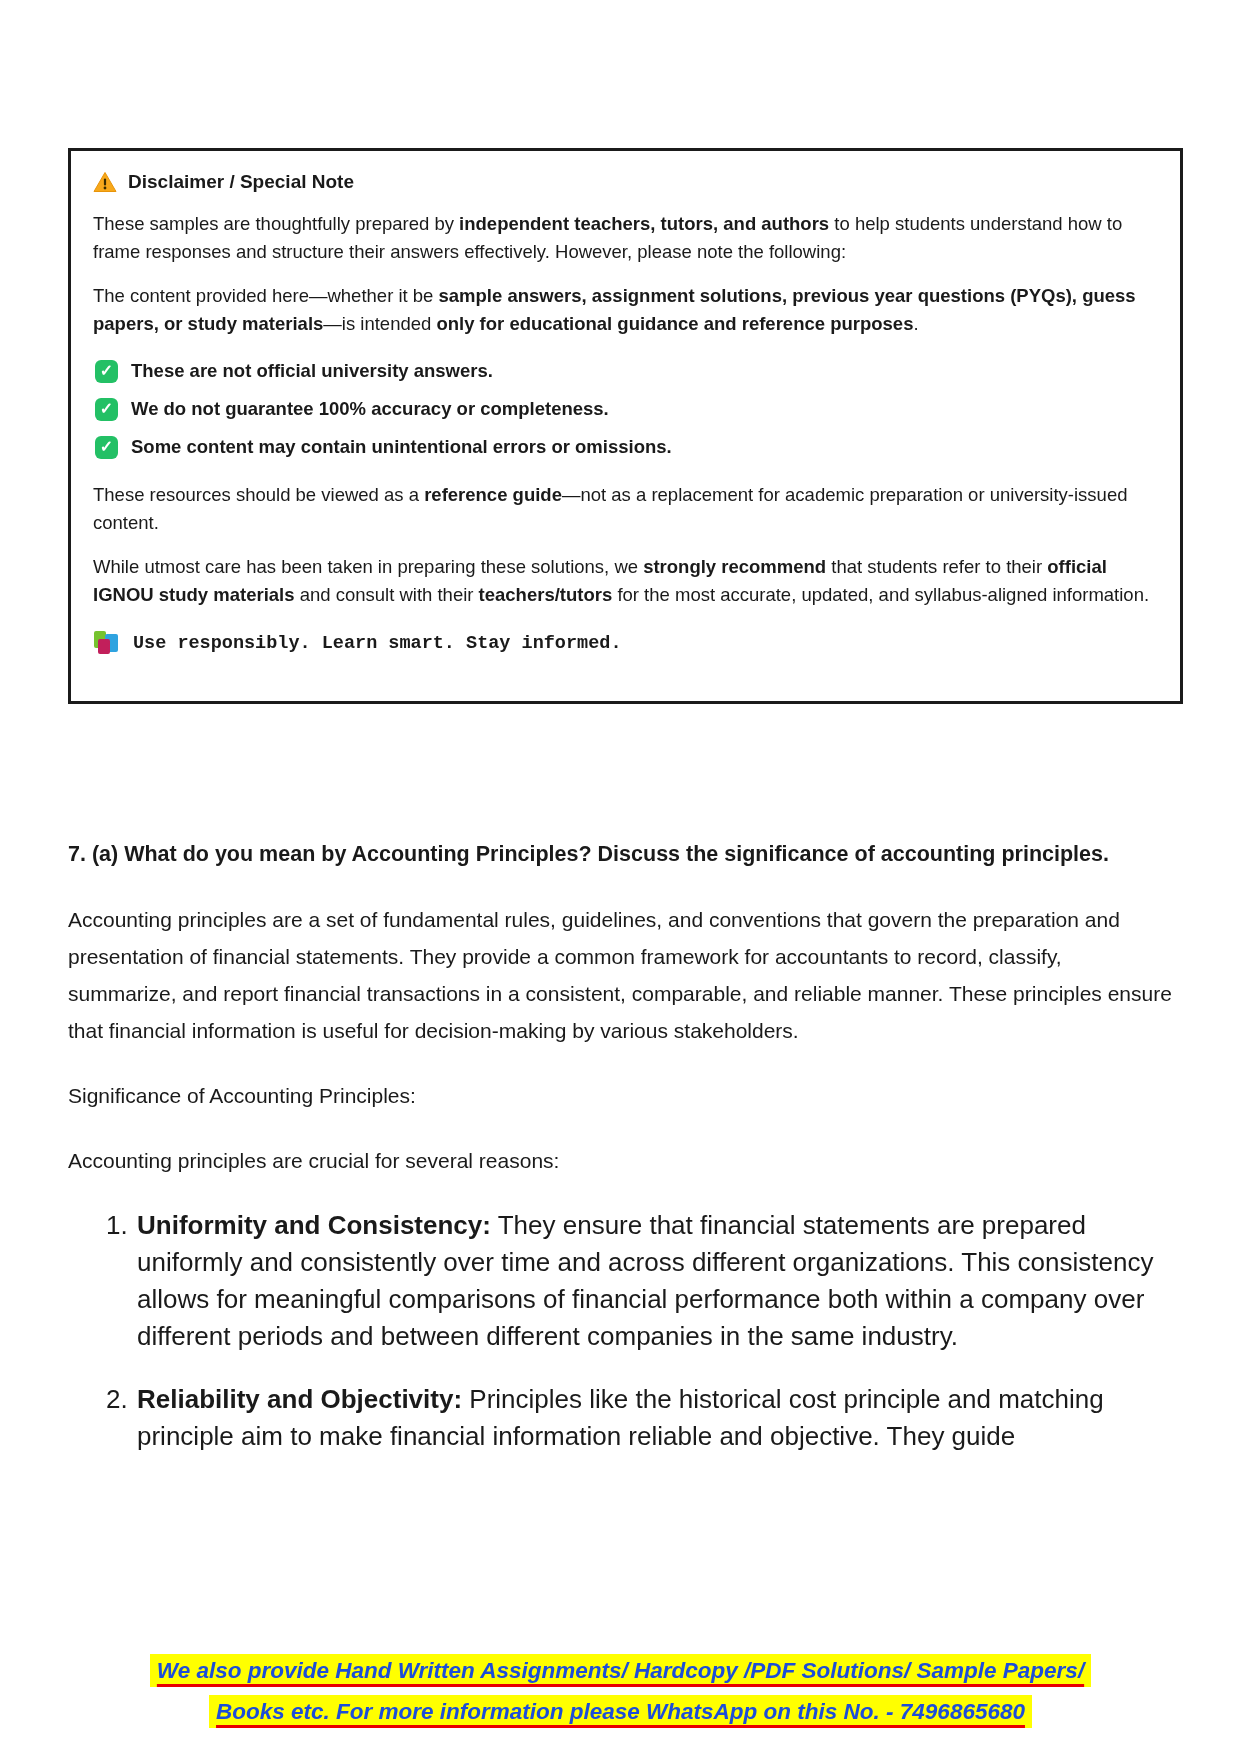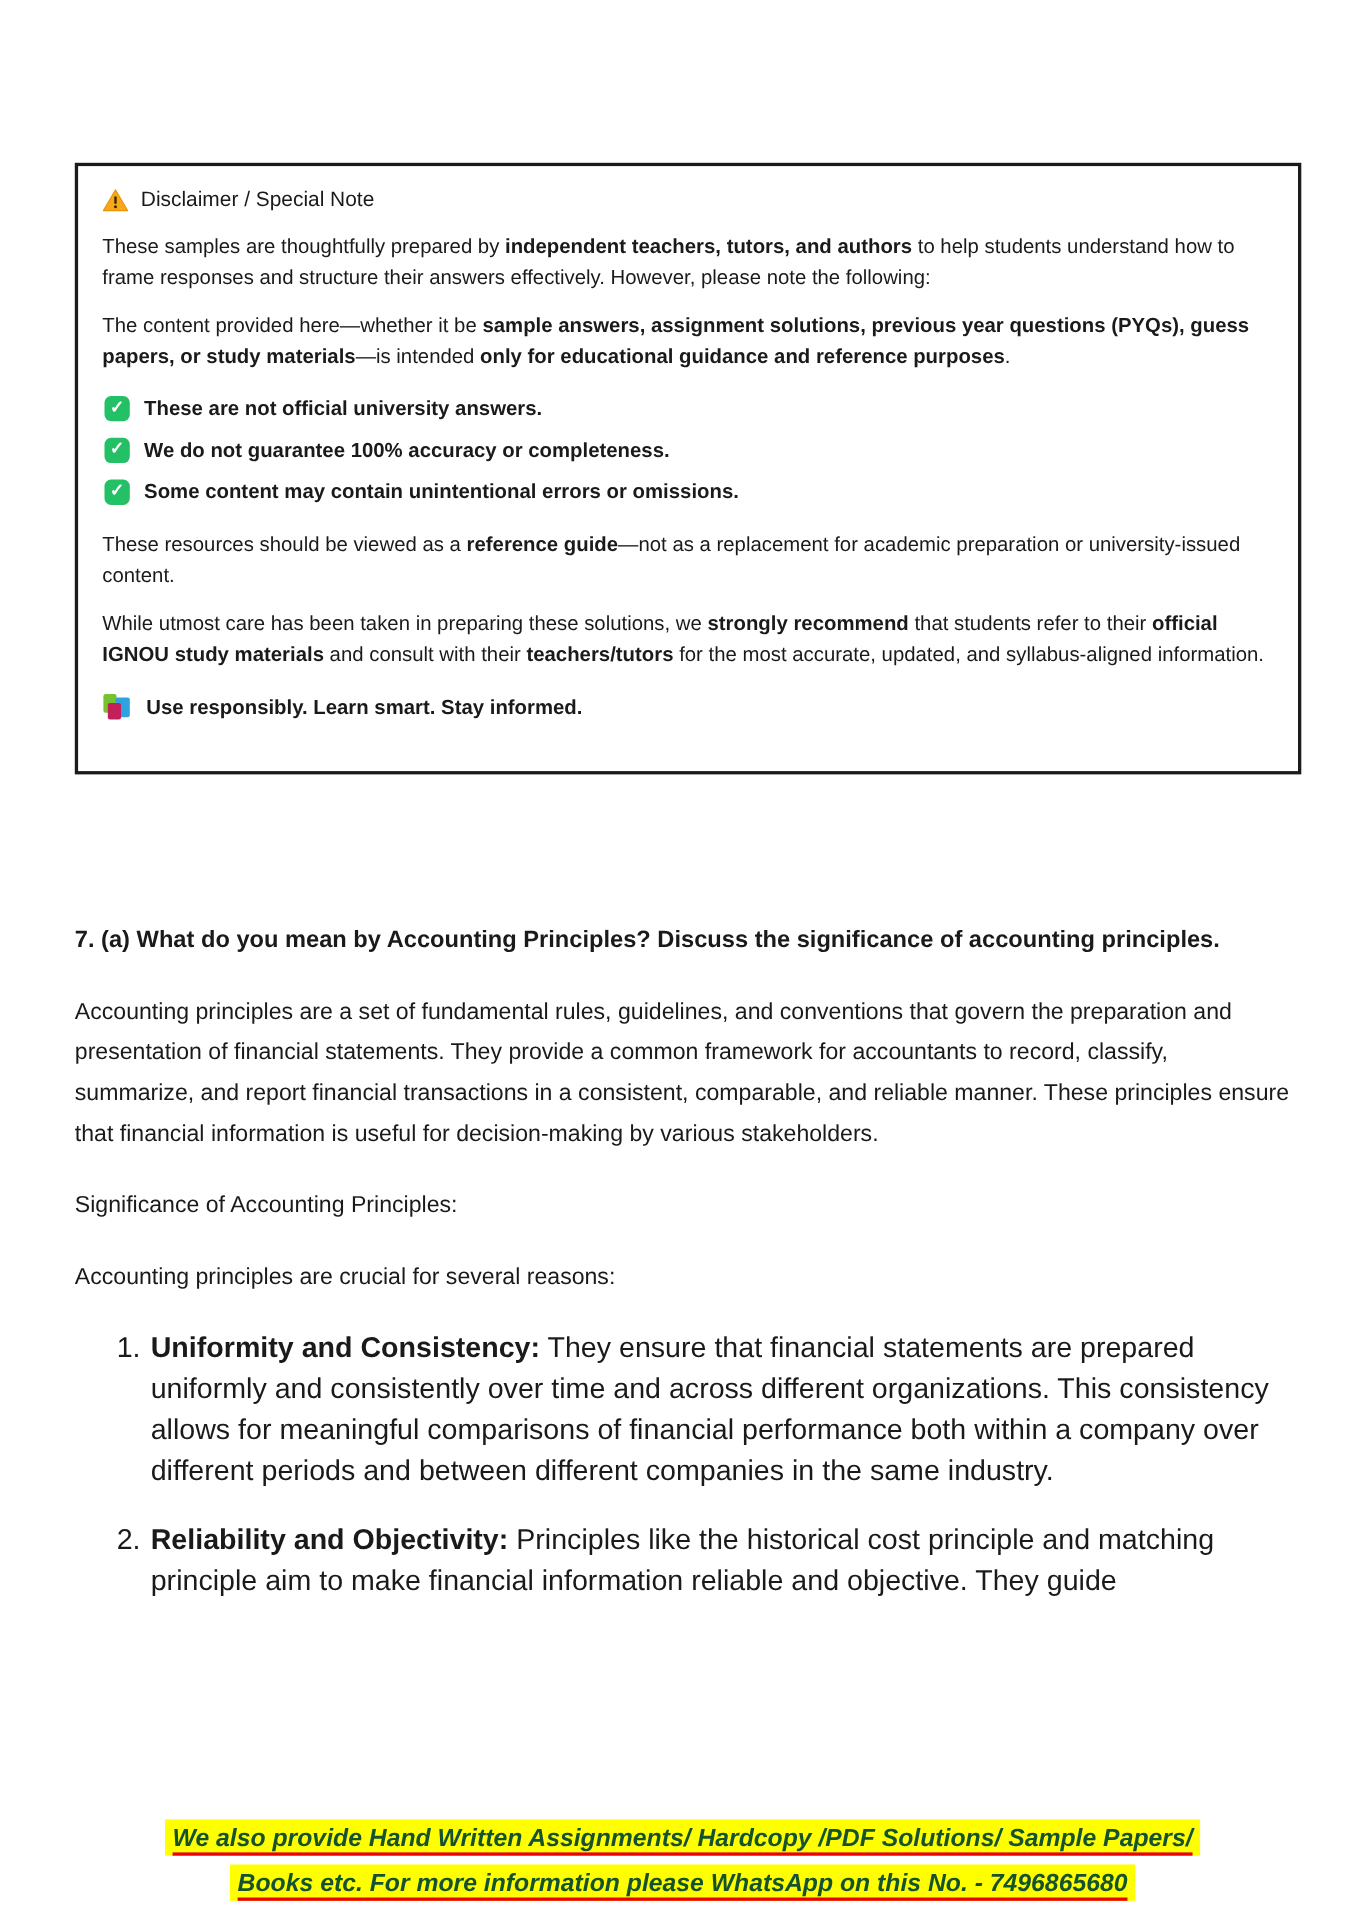--- a/index.html
+++ b/index.html
@@ -16,21 +16,21 @@
   .disclaimer-box {
     position: absolute;
     left: 68px; top: 148px;
     width: 1115px; height: 556px;
     border: 3px solid #1b1b1b;
     padding: 14px 22px 0 22px;
     background: #ffffff;
   }
   .box-title {
     display: flex; align-items: center; gap: 11px;
-    font-weight: normal; font-size: 19px;
+    font-weight: bold; font-size: 19px;
     margin: 6px 0 2px 0;
     text-align: center;
   }
   .warn-icon { width: 24px; height: 22px; flex: 0 0 auto; display: inline-block; }
   .box-para {
     font-size: 18.5px; line-height: 27.5px;
     margin: 17px 0;
   }
   .checklist { margin: 19px 0 19px 2px; }
   .check-row {
@@ -42,20 +42,21 @@
     width: 23px; height: 23px; flex: 0 0 auto;
     background: #23c065; border-radius: 6px;
     color: #ffffff; font-size: 16px; font-weight: bold;
     display: flex; align-items: center; justify-content: center;
     line-height: 1;
   }
   .note-footer {
     display: flex; align-items: center; gap: 13px;
     font-weight: bold; font-size: 18.5px;
     margin-top: 22px;
+    font-family: Liberation Mono, monospace;
   }
   .books-icon { position: relative; width: 27px; height: 26px; flex: 0 0 auto; }
   .books-icon i { position: absolute; display: block; border-radius: 2px; }
   .books-icon .bk-green { left: 1px; top: 1px; width: 12px; height: 17px; background: #76c32f; z-index: 1; }
   .books-icon .bk-blue  { left: 12px; top: 4px; width: 13px; height: 18px; background: #2fa3e0; z-index: 2; }
   .books-icon .bk-red   { left: 5px; top: 9px; width: 12px; height: 15px; background: #c21f5b; z-index: 3; }
 
   
   .main {
     position: absolute;
@@ -83,21 +84,21 @@
   
   .promo {
     position: absolute;
     left: 0; top: 1650px; width: 1241px;
     text-align: center;
     font-size: 22.5px; font-weight: bold; font-style: italic;
     line-height: 41px;
   }
   .promo .hl {
     background: #ffff00;
-    color: #14532d;
+    color: #1d4ed8;
     padding: 4px 7px;
     text-decoration: underline;
     text-decoration-color: #e90000;
     text-decoration-thickness: 2.5px;
     text-underline-offset: 6px;
   }
 </style>
 </head>
 <body>
 

